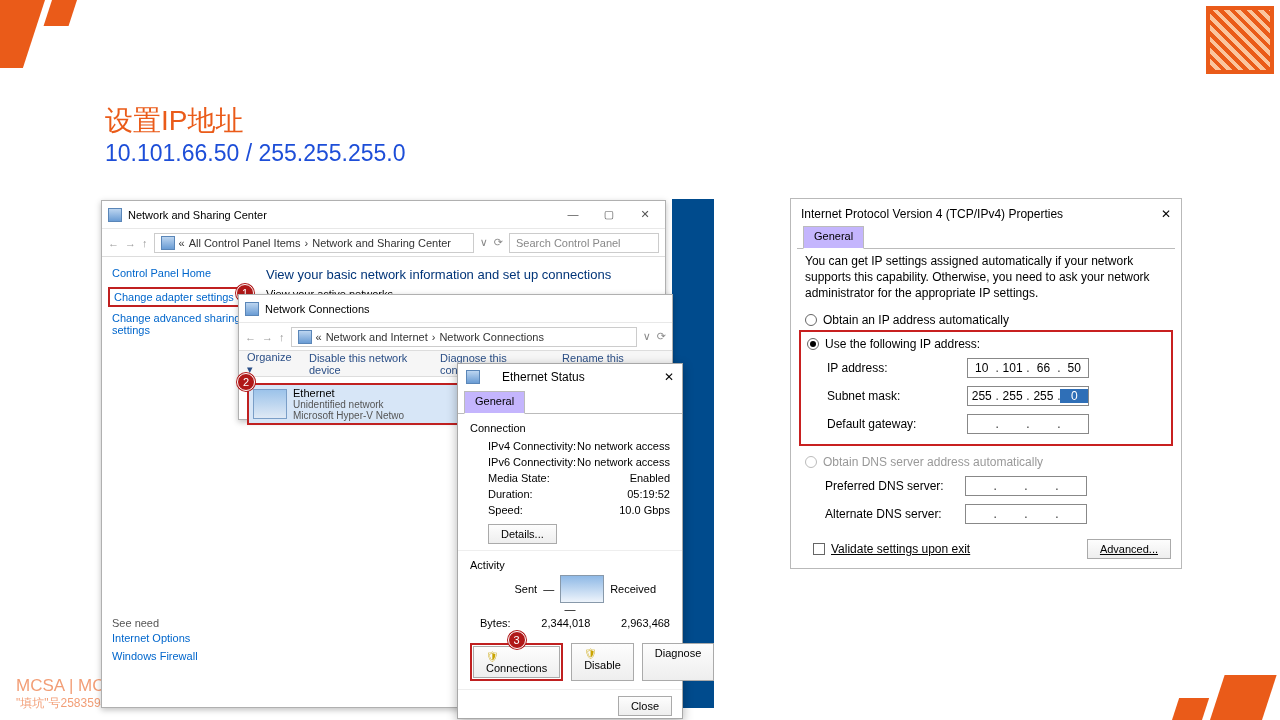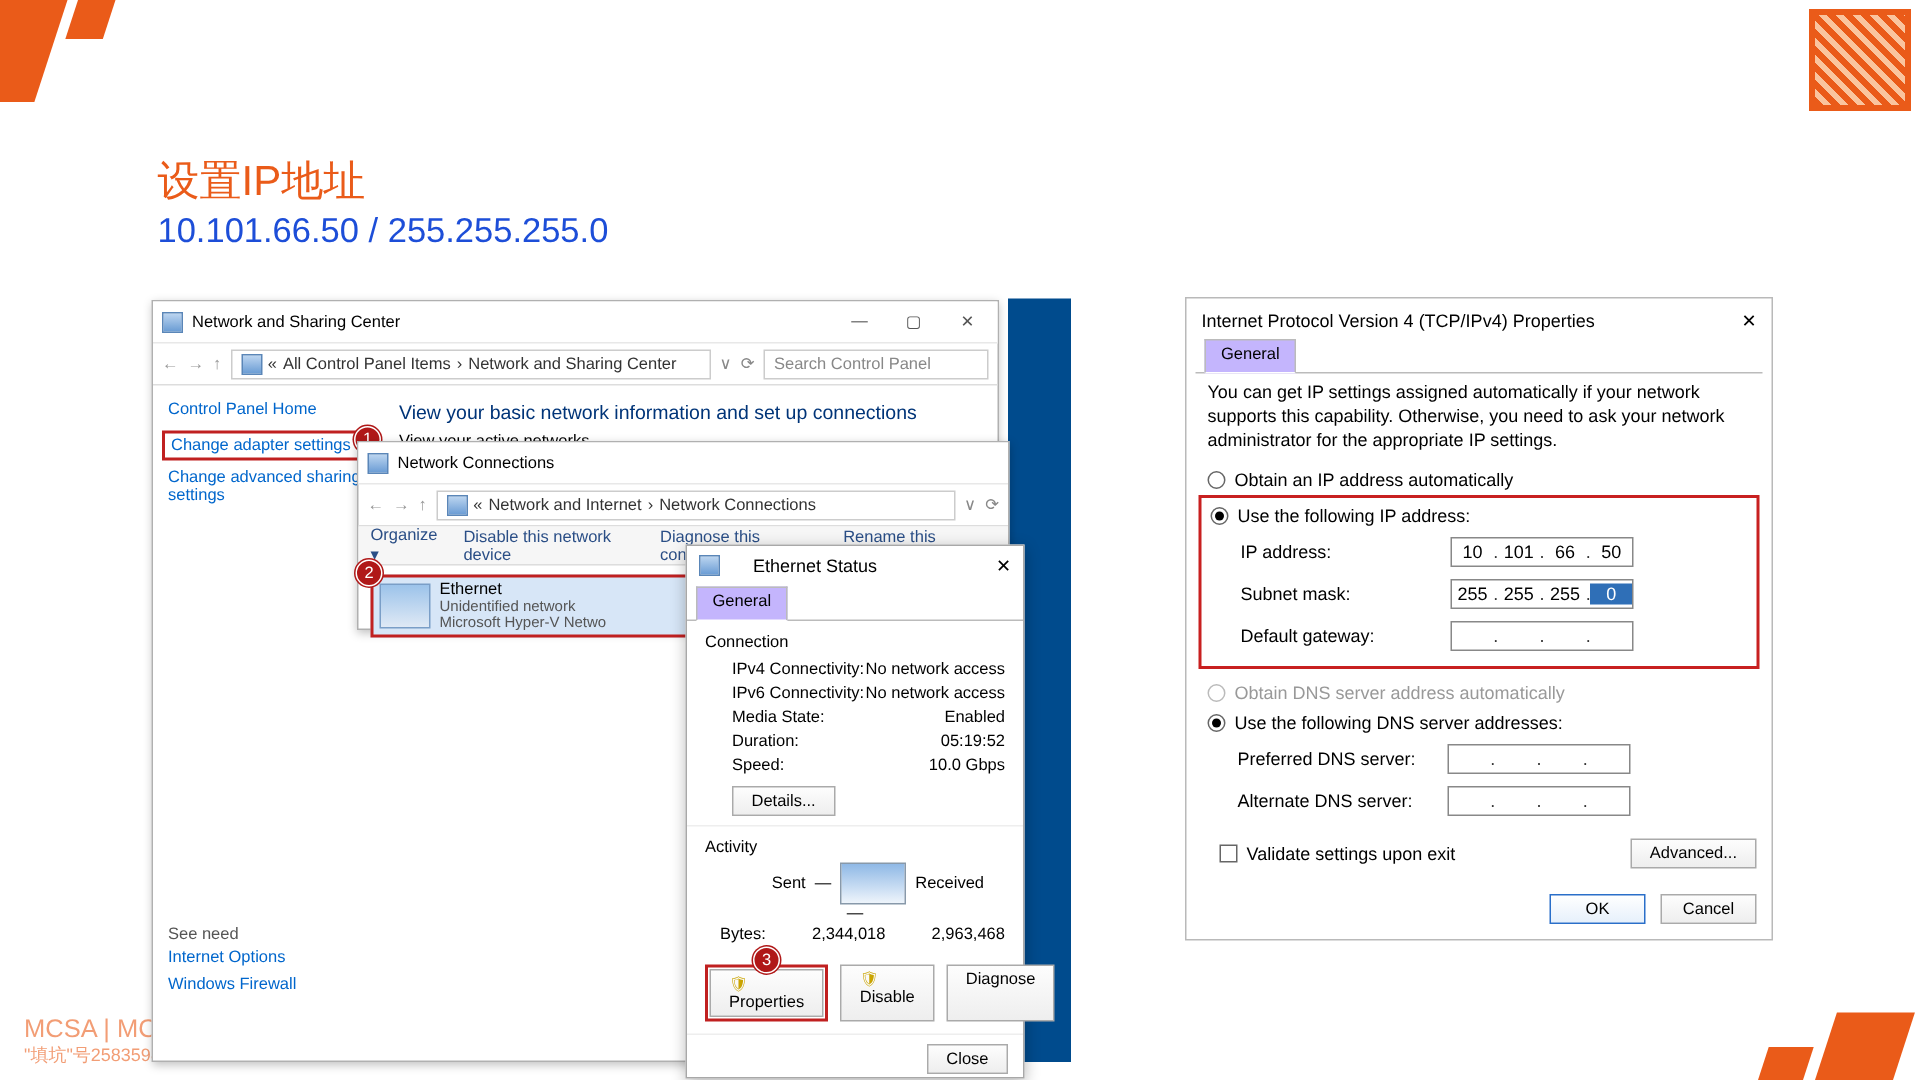--- a/index.html
+++ b/index.html
@@ -78,21 +78,21 @@
   .radio.dis { color:#999;}
   .radio.dis .rdot { border-color:#bbb;}
   .fieldrow { display:flex; align-items:center; padding:4px 0 4px 20px;}
   .fieldrow .flabel { width:140px;}
   .ipbox { border:1px solid #888; width:122px; height:20px; display:flex; align-items:center; }
   .ipbox .oct { width:25%; text-align:center; font-size:12px;}
   .ipbox .dot { color:#333;}
   .redframe { border:2px solid #c82020; margin:0 8px 4px 8px; padding:2px 6px 6px 6px;}
   .check { display:inline-flex; align-items:center; gap:6px; padding:6px 12px;}
   .check .cbox { width:12px; height:12px; border:1px solid #666;}
-  .ipv4 .btm { display:flex; justify-content:space-between; align-items:center; padding:6px 10px;}
+  .ipv4 .btm { display:flex; justify-content:space-between; align-items:center; padding:6px 10px;text-decoration:underline;}
   .ipv4 .okrow { display:flex; justify-content:flex-end; gap:10px; padding:8px 10px 10px 10px;}
   .ipbox .sel { background:#2f6fb7; color:#fff;}
   .tiny-icon { width:14px; height:14px; background:linear-gradient(#bcd5f0,#6a9cd4); display:inline-block; border:1px solid #5a86b8;}
 </style>
 </head>
 <body>
 
 <div class="deco-tl">
     <div class="bar1"></div>
     <div class="bar2"></div>
@@ -253,21 +253,21 @@
     </div>
     <div style="text-align:center;font-size:11px;">—</div>
     <div class="grow" style="padding-left:10px;">
       <span>Bytes:</span>
       <span>2,344,018</span>
       <span>2,963,468</span>
     </div>
   </div>
   <div class="btnrow">
     <span class="propbox">
-      <span class="btn shield">Properties</span>
+      <span class="btn shield">Connections</span>
       <div class="badge" style="left:50%; top:-14px; transform:translateX(-50%)">3</div>
     </span>
     <span class="btn shield">Disable</span>
     <span class="btn">Diagnose</span>
   </div>
   <div style="text-align:right;padding:6px 10px;border-top:1px solid #eee;">
     <span class="btn">Close</span>
   </div>
 </div>
 
@@ -328,24 +328,20 @@
           <span class="dot">.</span>
         <span class="oct"></span>
       </div>
     </div>
   </div>
 
   <div style="padding:2px 14px;">
     <div class="radio dis">
         <span class="rdot"></span>
         <span>Obtain DNS server address automatically</span>
-      </div>
-    <div class="radio sel">
-        <span class="rdot"></span>
-        <span>Use the following DNS server addresses:</span>
       </div>
     <div class="fieldrow">
       <span class="flabel">Preferred DNS server:</span>
       <div class="ipbox">
         <span class="oct"></span>
           <span class="dot">.</span>
         <span class="oct"></span>
           <span class="dot">.</span>
         <span class="oct"></span>
           <span class="dot">.</span>
@@ -366,17 +362,13 @@
     </div>
   </div>
 
   <div class="btm">
     <label class="check">
       <span class="cbox"></span>
       <span>Validate settings upon exit</span>
     </label>
     <span class="btn">Advanced...</span>
   </div>
-  <div class="okrow">
-    <span class="btn" style="width:64px;text-align:center;border-color:#2a6fc9;background:linear-gradient(#fff,#e6f0fb);">OK</span>
-    <span class="btn" style="width:64px;text-align:center;">Cancel</span>
-  </div>
 </div>
 
 </body></html>

